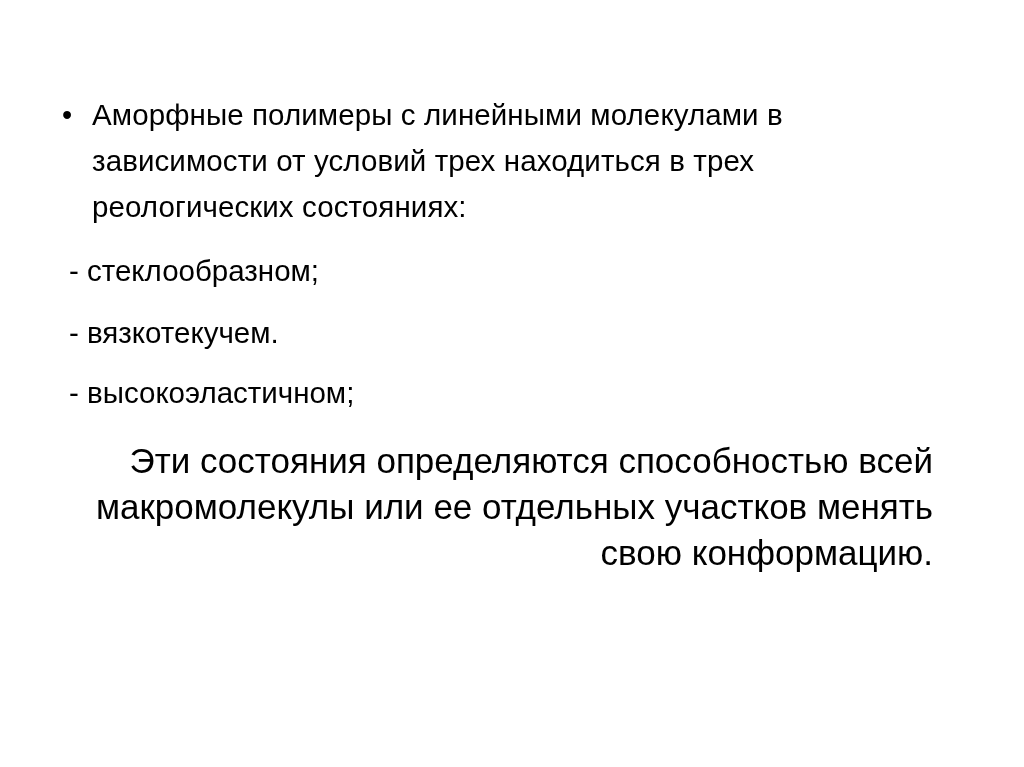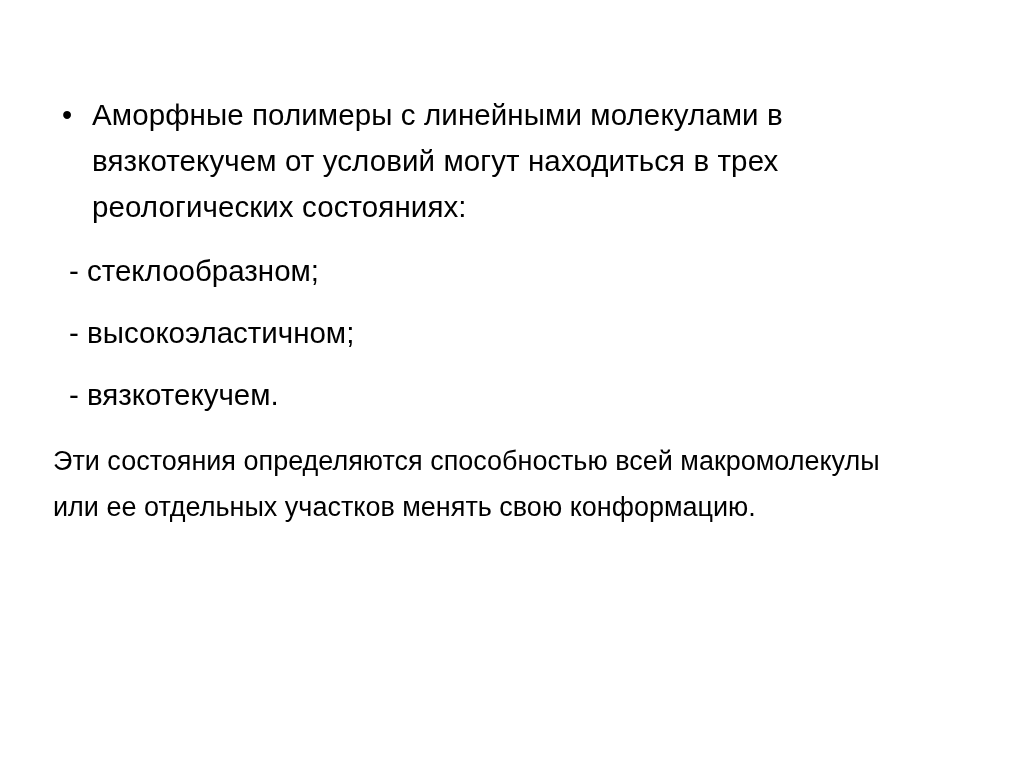--- a/index.html
+++ b/index.html
@@ -53,41 +53,42 @@
     font-size: 29.5px;
     line-height: 46px;
     margin: 0 0 16px 16px;
     padding-left: 1px;
     max-width: 860px;
   }
   .plain-line.tight {
     margin-bottom: 14px;
   }
   .para-block {
-    font-size: 27px;
+    font-size: 35px;
     line-height: 46px;
     margin: 0;
     padding-left: 1px;
     max-width: 880px;
+    text-align: right;
   }
   .spacer-sm { height: 6px; }
 </style>
 </head>
 <body>
 
 <div class="slide">
   <div class="content">
 
     <div class="bullet-block">
       <span class="bullet-mark">•</span>
-      <span class="bullet-text">Аморфные полимеры с линейными молекулами в вязкотекучем от условий могут находиться в трех реологических состояниях:</span>
+      <span class="bullet-text">Аморфные полимеры с линейными молекулами в зависимости от условий трех находиться в трех реологических состояниях:</span>
     </div>
 
     <div class="plain-line">- стеклообразном;</div>
+    <div class="plain-line tight">- вязкотекучем.</div>
     <div class="plain-line">- высокоэластичном;</div>
-    <div class="plain-line tight">- вязкотекучем.</div>
 
     <div class="spacer-sm"></div>
 
     <div class="para-block"> Эти состояния определяются способностью всей макромолекулы или ее отдельных участков менять свою конформацию.</div>
 
   </div>
 </div>
 
 </body></html>

